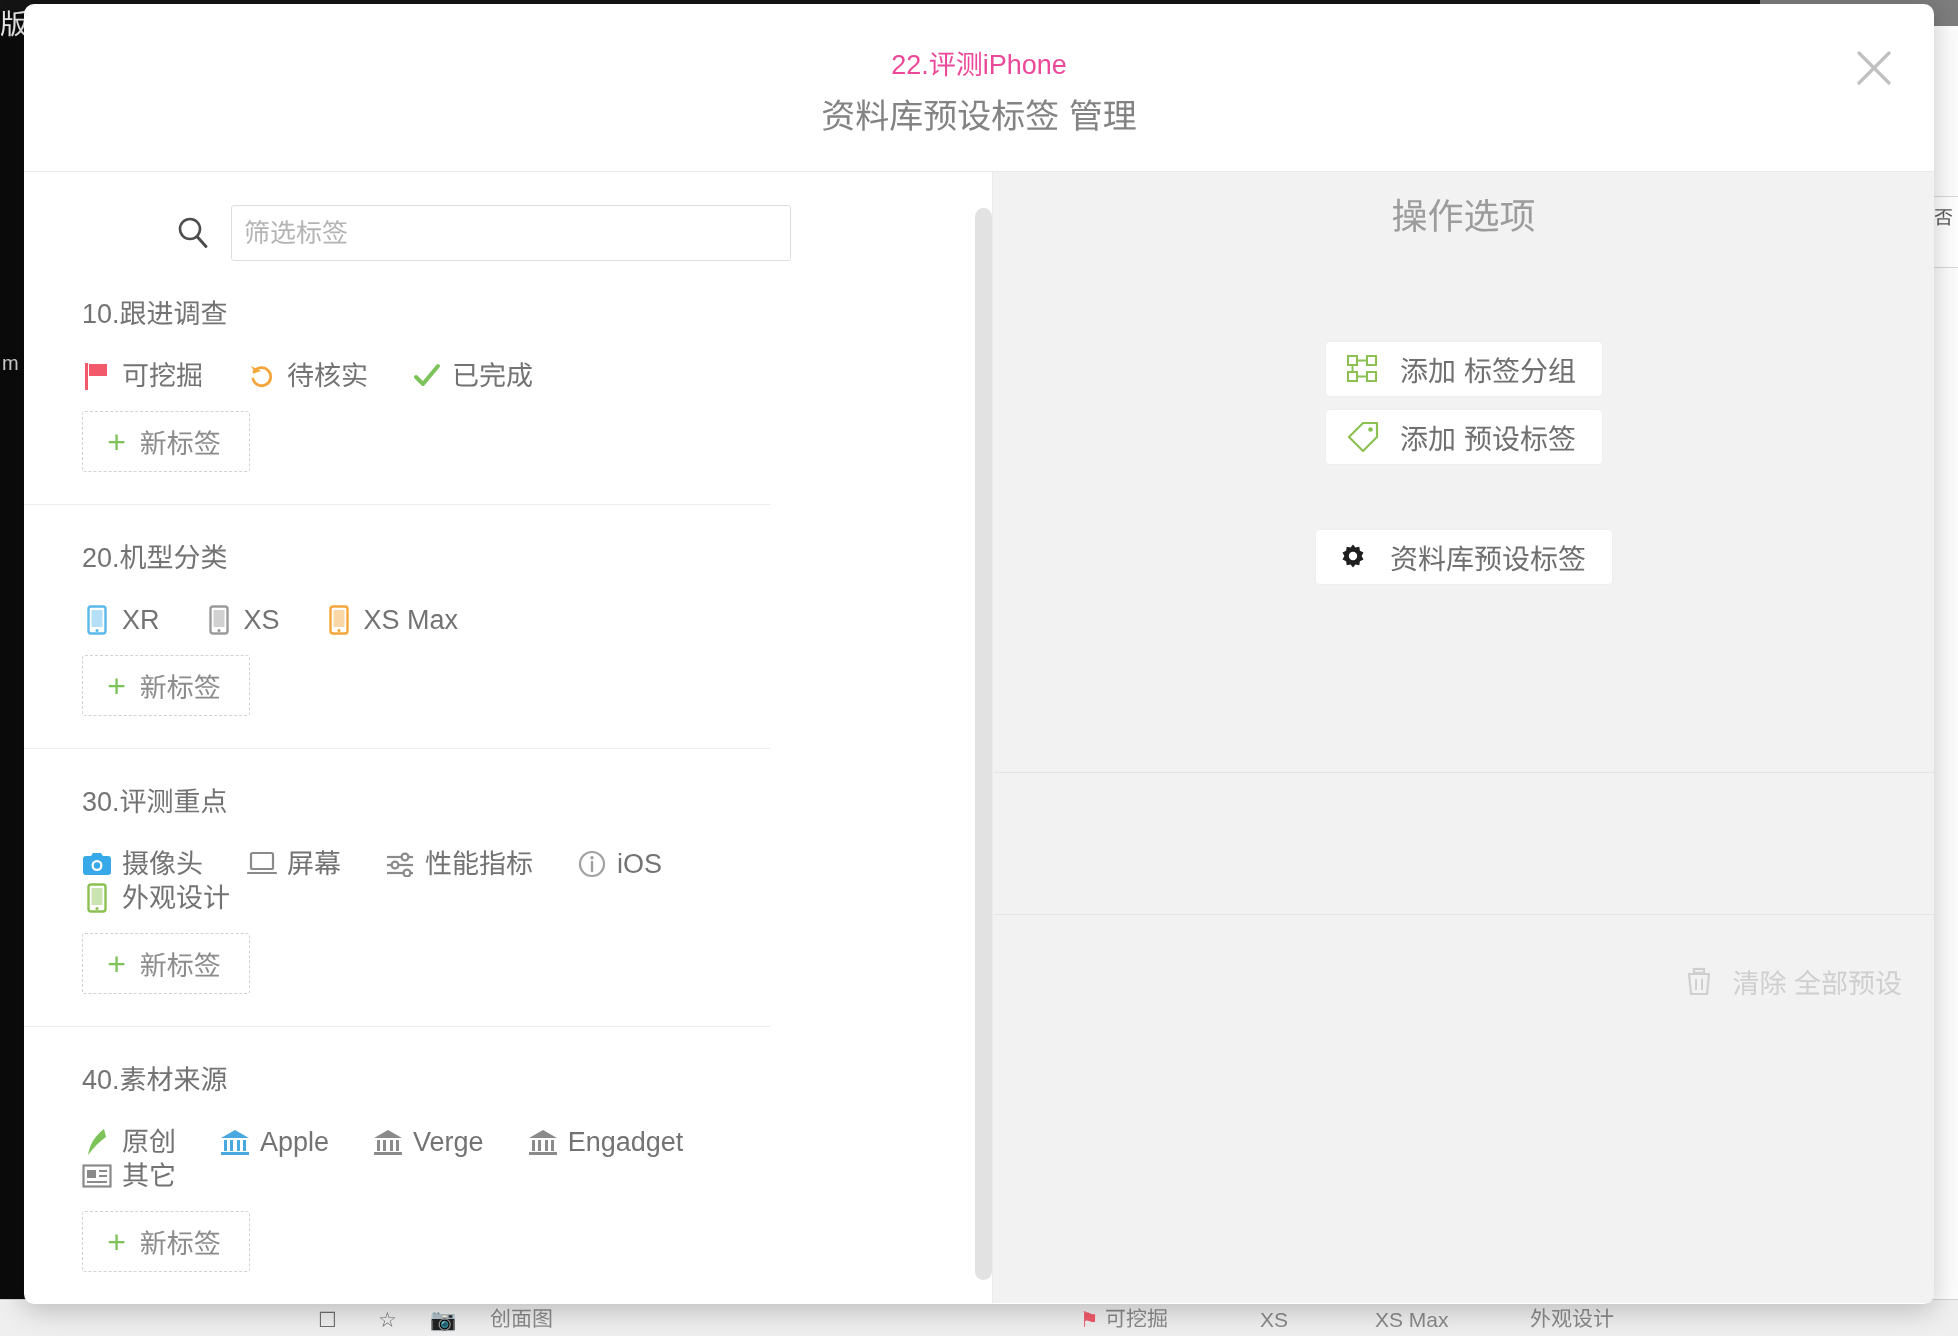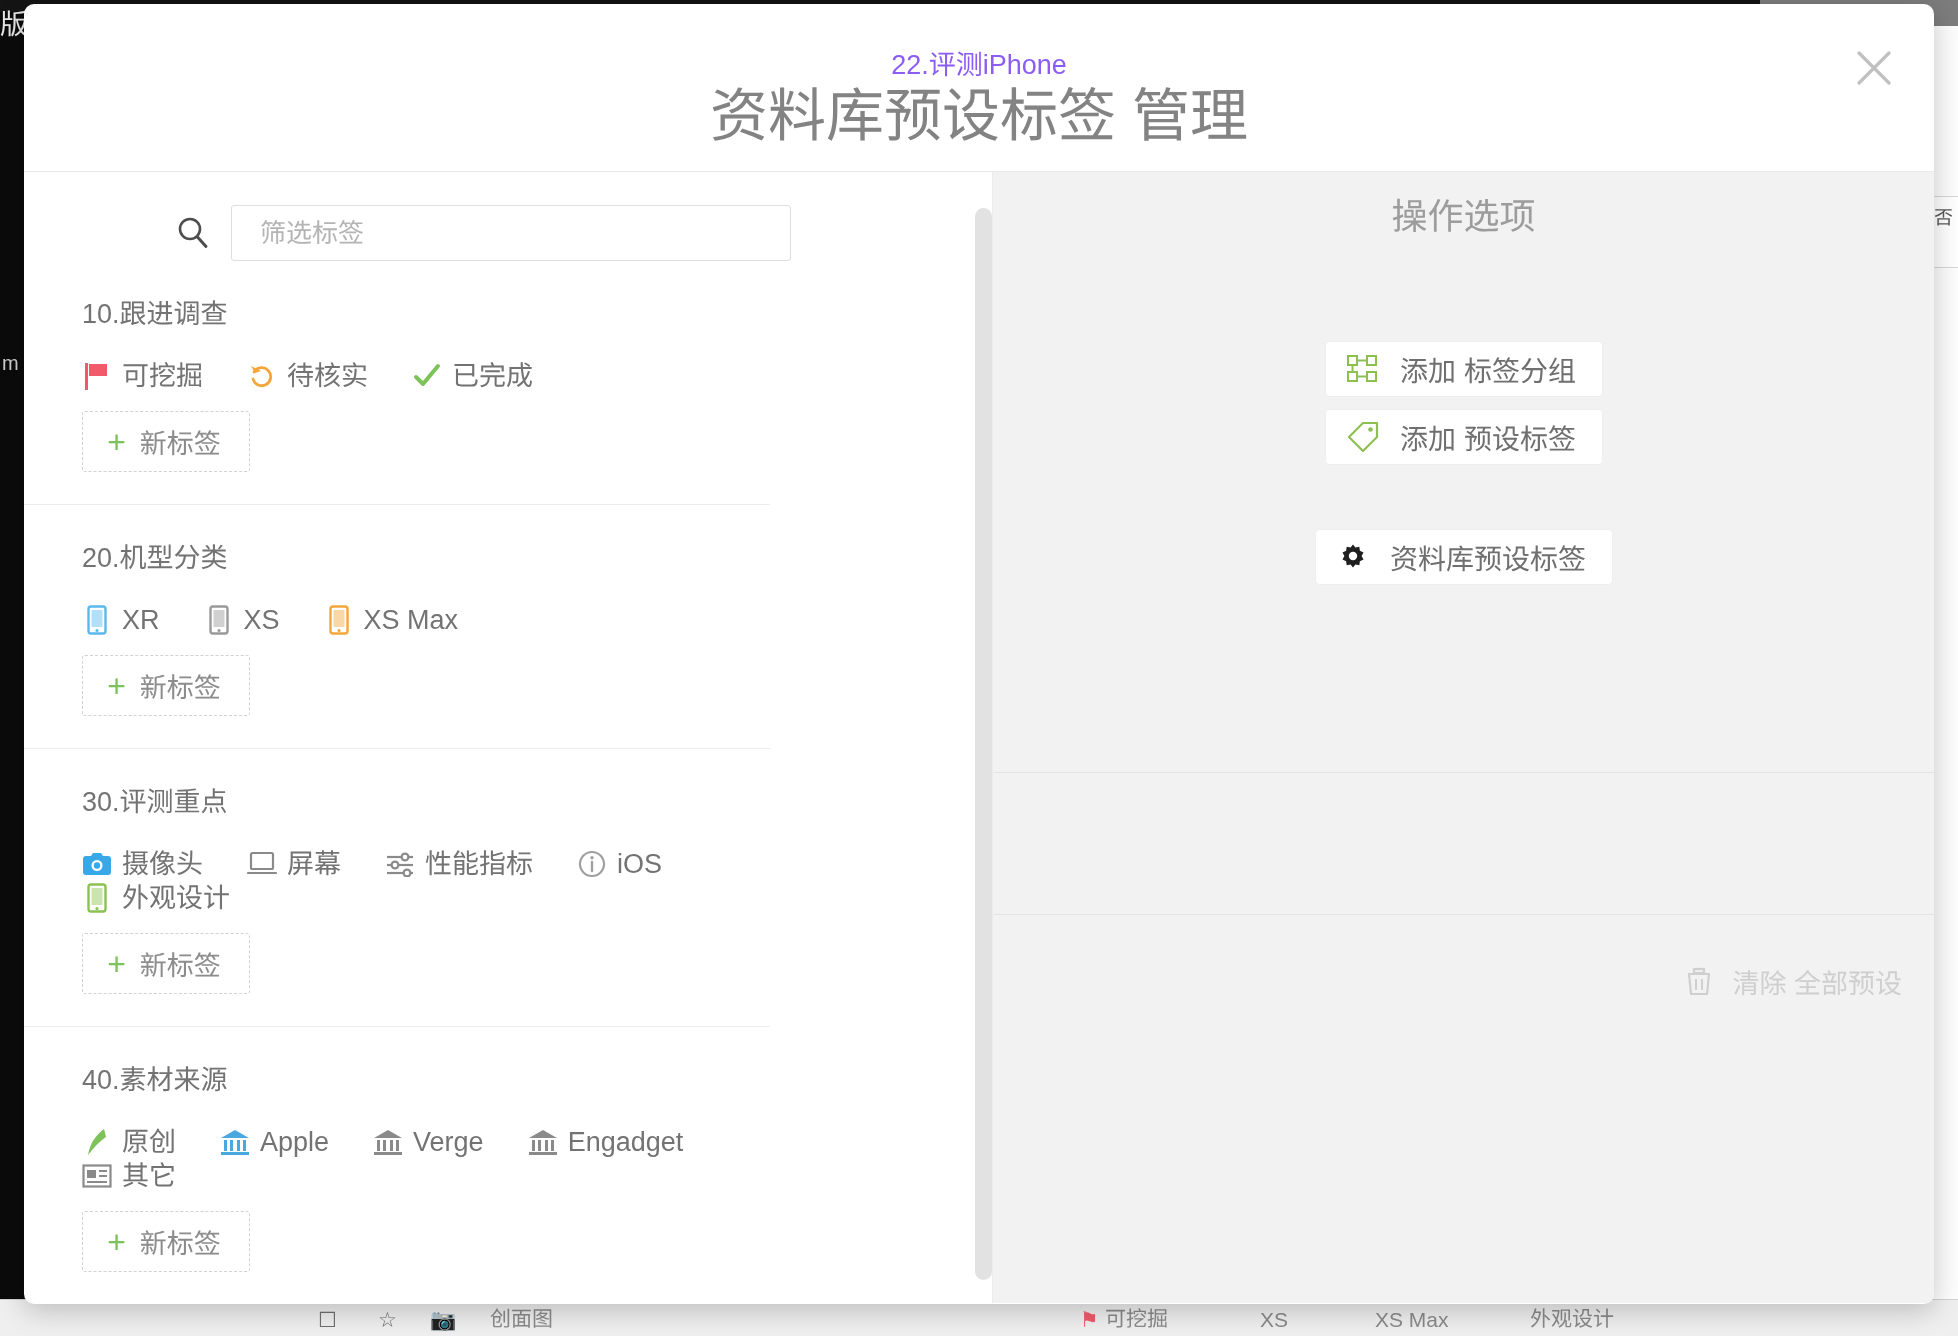--- a/index.html
+++ b/index.html
@@ -102,27 +102,27 @@
   }
   .modal-header {
     position: relative;
     height: 168px;
     border-bottom: 1px solid #e9e9e9;
     box-sizing: border-box;
   }
   .modal-subtitle {
     text-align: center;
     font-size: 27px;
-    color: #8b5cf6;
+    color: #ec4899;
     padding-top: 45px;
     line-height: 32px;
   }
   .modal-title {
     text-align: center;
-    font-size: 58px;
+    font-size: 34px;
     color: #838383;
     line-height: 58px;
     margin-top: 6px;
     font-weight: 400;
   }
   .close-btn {
     position: absolute;
     right: 36px; top: 40px;
     width: 48px; height: 48px;
     cursor: pointer;
@@ -153,21 +153,21 @@
     margin-right: 19px;
   }
   .search-input {
     width: 560px;
     height: 56px;
     border: 1px solid #dedede;
     border-radius: 3px;
     box-sizing: border-box;
     font-size: 26px;
     color: #000000;
-    padding: 0 28px;
+    padding: 0 12px;
     outline: none;
     background: #fff;
     font-family: "Liberation Sans", "DejaVu Sans", sans-serif;
   }
   .search-input::placeholder { color: #b4b4b4; }
 
   .groups { padding: 0 0 0 0; }
   .group {
     padding: 0 0 0 58px;
     margin-right: 222px;

